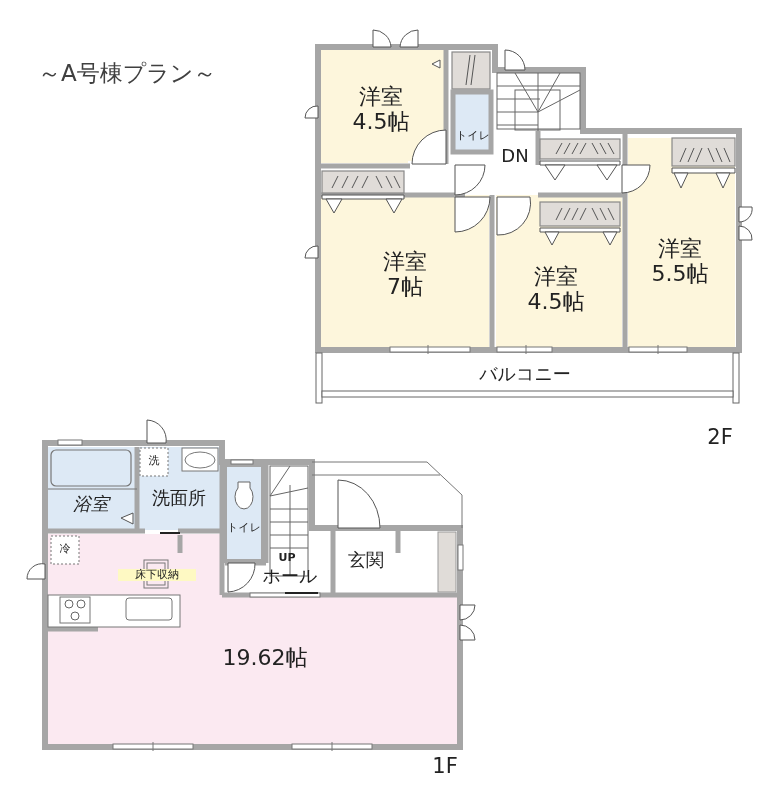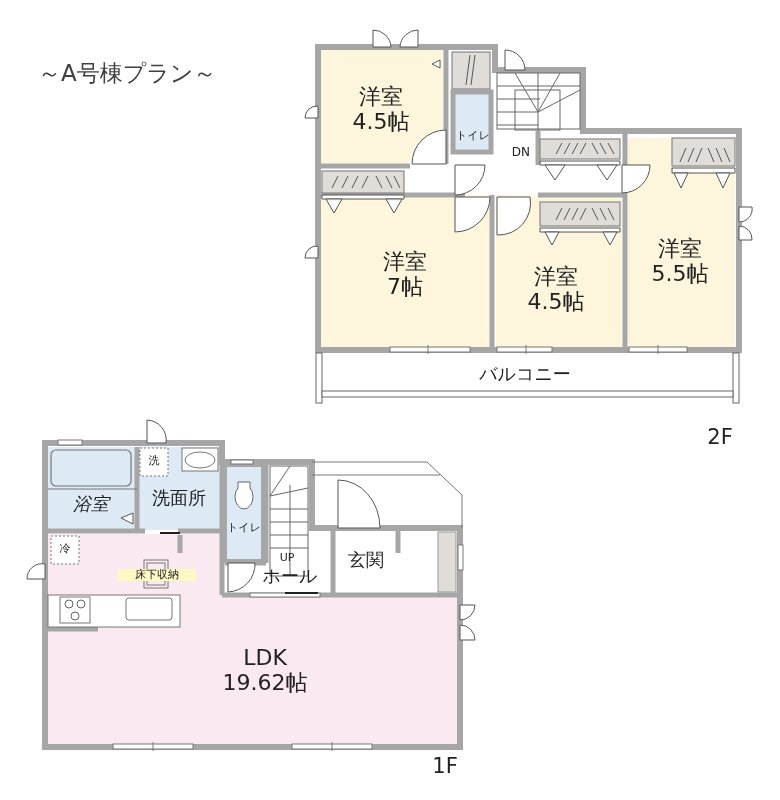--- a/index.html
+++ b/index.html
@@ -2,21 +2,21 @@
 <html><head>
 <meta charset="utf-8">
 <style>
   html,body{margin:0;padding:0;background:#fff;}
   body{width:780px;height:800px;position:relative;overflow:hidden;font-family:"DejaVu Sans","Liberation Sans",sans-serif;color:#222;}
   .abs{position:absolute;}
   .title{left:38px;top:58px;font-size:23px;letter-spacing:0px;color:#404040;}
   .lbl{position:absolute;text-align:center;color:#222;line-height:1.12;white-space:nowrap;}
   .big{font-size:22px;}
   .mid{font-size:18px;}
-  .sm{font-size:12px;text-align:right;}
+  .sm{font-size:18px;}
   .xs{font-size:11px;}
   svg{position:absolute;left:0;top:0;}
   .floor-label{font-size:21px;}
 </style>
 </head>
 <body>
 
 <div class="abs title">～A号棟プラン～</div>
 
 <svg width="780" height="800" viewBox="0 0 780 800">
@@ -230,21 +230,20 @@
   </g>
   <line x1="160" y1="533" x2="180" y2="533" stroke="#222" stroke-width="2"></line>
   <line x1="285" y1="593" x2="318" y2="593" stroke="#222" stroke-width="2"></line>
 </svg>
 
 <div class="lbl mid" style="left:60px;top:494px;width:62px;font-style:italic;">浴室</div>
 <div class="lbl mid" style="left:138px;top:488px;width:82px;">洗面所</div>
 <div class="lbl xs" style="left:140px;top:455px;width:28px;">洗</div>
 <div class="lbl xs" style="left:51px;top:543px;width:28px;">冷</div>
 <div class="lbl xs" style="left:224px;top:522px;width:40px;">トイレ</div>
-<div class="lbl xs" style="left:272px;top:552px;width:30px;">UP</div>
+<div class="lbl xs" style="left:272px;top:552px;width:30px;font-weight:bold;">UP</div>
 <div class="lbl mid" style="left:250px;top:566px;width:80px;">ホール</div>
 <div class="lbl mid" style="left:336px;top:550px;width:60px;">玄関</div>
 <div class="lbl xs" style="left:118px;top:569px;width:78px;background:#fef9c3;">床下収納</div>
 <div class="lbl big" style="left:200px;top:646px;width:130px;">
-  <div>LDK</div>
   <div>19.62帖</div>
 </div>
 <div class="lbl floor-label" style="left:425px;top:755px;width:40px;">1F</div>
 
 </body></html>

